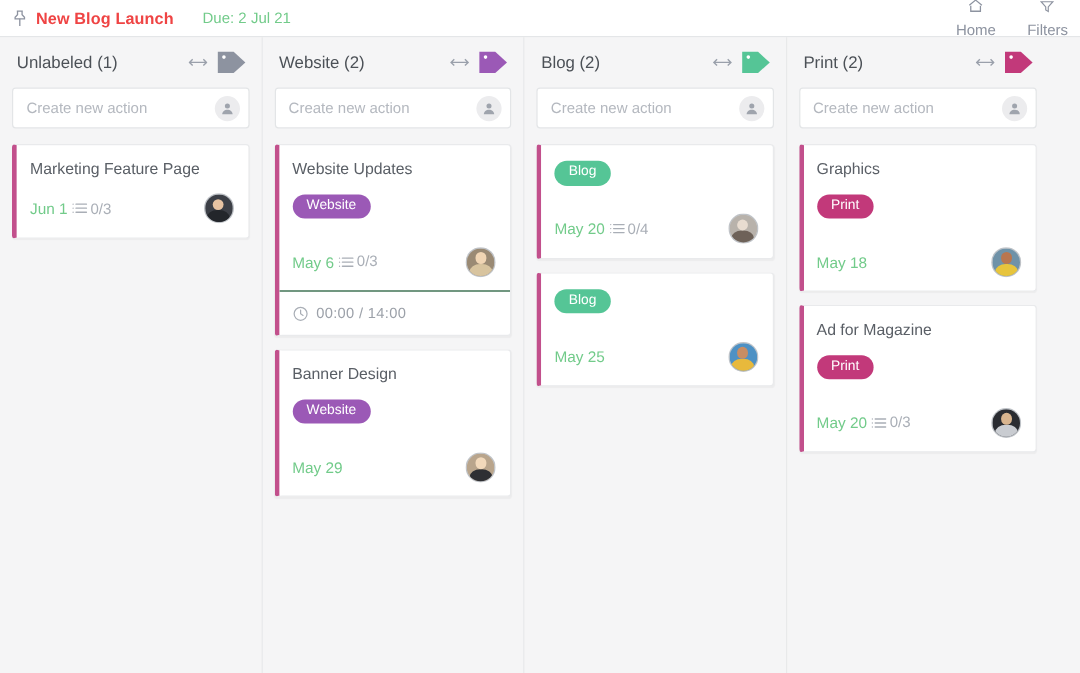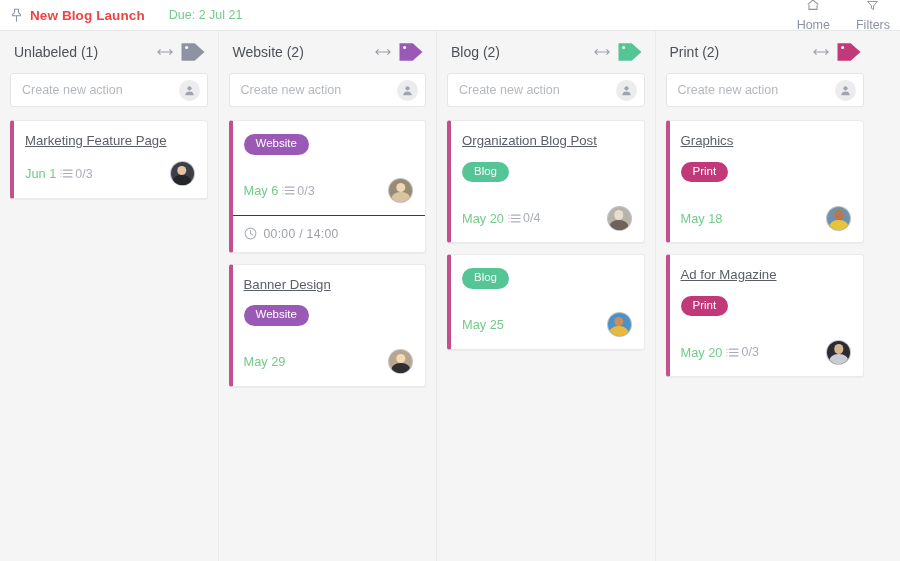--- a/index.html
+++ b/index.html
@@ -82,21 +82,20 @@
     border: 1px solid #e9eaec;
     border-left: 4px solid #c2508c;
     border-radius: 3px;
     margin-bottom: 11px;
     padding: 12px 12px 11px 11px;
     box-shadow: 0 1px 1px rgba(0,0,0,.04);
   }
   .card-title {
     font-size: 13.2px; color: #5a5f66; line-height: 1.25;
     margin-bottom: 11px;
-    text-decoration: underline;
   }
   .badge {
     display: inline-block; border-radius: 11px;
     font-size: 11.5px; color: #ffffff;
     padding: 4px 12px 5px; line-height: 1;
     margin-bottom: 23px;
   }
   .card-meta {
     display: flex; align-items: center; min-height: 26px;
   }
@@ -236,21 +235,21 @@
       </div>
       <div class="new-action">
         <span class="new-action-text">Create new action</span>
         <span class="assignee-btn">
           <svg width="11" height="11" viewBox="0 0 12 12" fill="currentColor">
             <circle cx="6" cy="3.6" r="2.3"></circle>
             <path d="M1.3 11.2c0-2.6 2.1-4.2 4.7-4.2s4.7 1.6 4.7 4.2z"></path>
           </svg>
         </span>
       </div>
-      <div class="card" style="border-left-color:#c2508c"><div class="badge" style="background:#9b59b6">Website</div><div class="card-meta">
+      <div class="card" style="border-left-color:#c2508c"><div class="card-title">Website Updates</div><div class="badge" style="background:#9b59b6">Website</div><div class="card-meta">
           <span class="card-date">May 6</span>
           <span class="checklist">
             <span class="checklist-icon">
               <svg width="13" height="13" viewBox="0 0 14 14" fill="none" stroke="currentColor" stroke-width="1.2">
                 <path d="M1 3.4h.01M1 7h.01M1 10.6h.01M3.6 3.4h9.4M3.6 7h9.4M3.6 10.6h9.4" stroke-linecap="round"></path>
               </svg>
             </span>
             <span class="checklist-count">0/3</span>
           </span>
           <span class="meta-spacer"></span>
@@ -296,21 +295,21 @@
       </div>
       <div class="new-action">
         <span class="new-action-text">Create new action</span>
         <span class="assignee-btn">
           <svg width="11" height="11" viewBox="0 0 12 12" fill="currentColor">
             <circle cx="6" cy="3.6" r="2.3"></circle>
             <path d="M1.3 11.2c0-2.6 2.1-4.2 4.7-4.2s4.7 1.6 4.7 4.2z"></path>
           </svg>
         </span>
       </div>
-      <div class="card" style="border-left-color:#c2508c"><div class="card-title">Organization Blog Post</div><div class="badge" style="background:#55c596">Blog</div><div class="card-meta">
+      <div class="card" style="border-left-color:#c2508c"><div class="badge" style="background:#55c596">Blog</div><div class="card-meta">
           <span class="card-date">May 20</span>
           <span class="checklist">
             <span class="checklist-icon">
               <svg width="13" height="13" viewBox="0 0 14 14" fill="none" stroke="currentColor" stroke-width="1.2">
                 <path d="M1 3.4h.01M1 7h.01M1 10.6h.01M3.6 3.4h9.4M3.6 7h9.4M3.6 10.6h9.4" stroke-linecap="round"></path>
               </svg>
             </span>
             <span class="checklist-count">0/4</span>
           </span>
           <span class="meta-spacer"></span>

